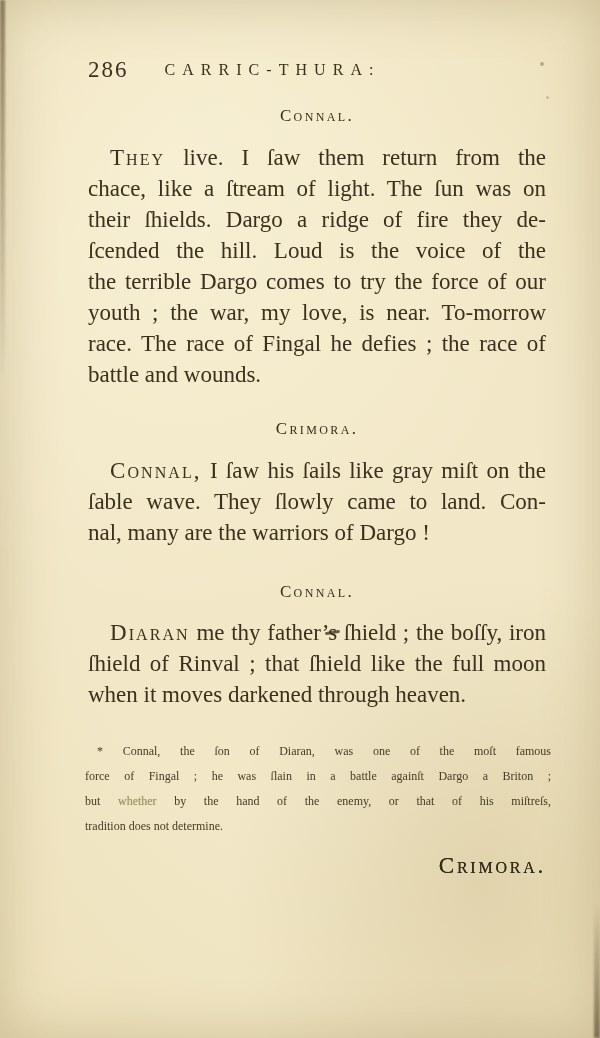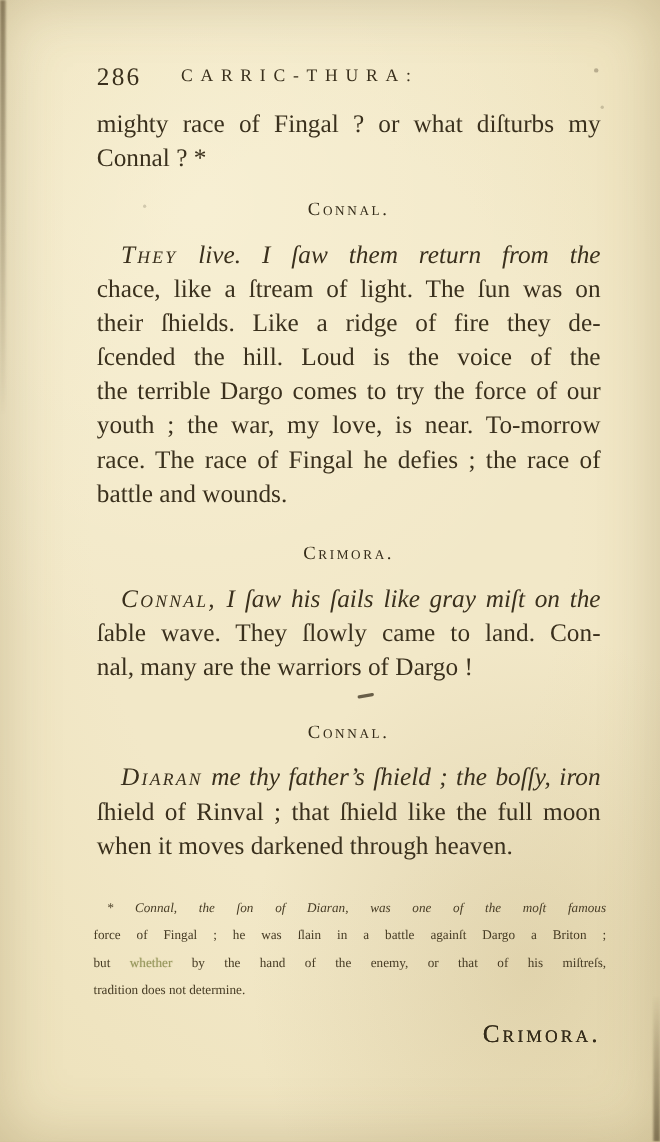--- a/index.html
+++ b/index.html
@@ -57,21 +57,21 @@
   }
 
   .header { display: flex; align-items: center; white-space: nowrap; }
   .page-number { font-size: 23px; letter-spacing: 2px; }
   .running-title { font-size: 16px; letter-spacing: 0.44em; margin-left: 36px; }
 
   .opening { margin-top: 12px; }
 
   .line { width: 100%; }
   .just { text-align: justify; text-align-last: justify; }
-  .indent { text-indent: 22px; font-style: italic; }
+  .indent { text-indent: 22px; }
 
   .speaker {
     text-align: center; font-variant: small-caps; letter-spacing: 0.14em;
     font-size: 17px; color: var(--heading-ink);
   }
   .speaker.h1 { margin-top: 15px; }
   .speaker.h2 { margin-top: 23px; }
   .speaker.h3 { margin-top: 28px; }
 
   .para { margin-top: 11px; }
@@ -104,30 +104,26 @@
   <div class="speck s3"></div>
   <div class="stray-dash"></div>
 
   <div class="content">
 
     <div class="header">
       <span class="page-number">286</span>
       <span class="running-title">CARRIC-THURA:</span>
     </div>
 
-    <div class="opening">
-      <div class="line just"><span>mighty race of Fingal ? or what diſturbs my</span></div>
-      <div class="line"><span>Connal ? *</span></div>
-    </div>
 
     <div class="speaker h1">Connal.</div>
     <div class="para">
       <div class="line just indent"><span class="sc-lead">They</span><span> live.  I ſaw them return from the</span></div>
       <div class="line just"><span>chace, like a ſtream of light.  The ſun was on</span></div>
-      <div class="line just"><span>their ſhields.  Like a ridge of fire they de-</span></div>
+      <div class="line just"><span>their ſhields.  Dargo a ridge of fire they de-</span></div>
       <div class="line just"><span>ſcended the hill.  Loud is the voice of the</span></div>
       <div class="line just"><span>the terrible Dargo comes to try the force of our</span></div>
       <div class="line just"><span>youth ; the war, my love, is near.  To-morrow</span></div>
       <div class="line just"><span>race.  The race of Fingal he defies ; the race of</span></div>
       <div class="line"><span>battle and wounds.</span></div>
     </div>
 
     <div class="speaker h2">Crimora.</div>
     <div class="para">
       <div class="line just indent"><span class="sc-lead">Connal,</span><span> I ſaw his ſails like gray miſt on the</span></div>

